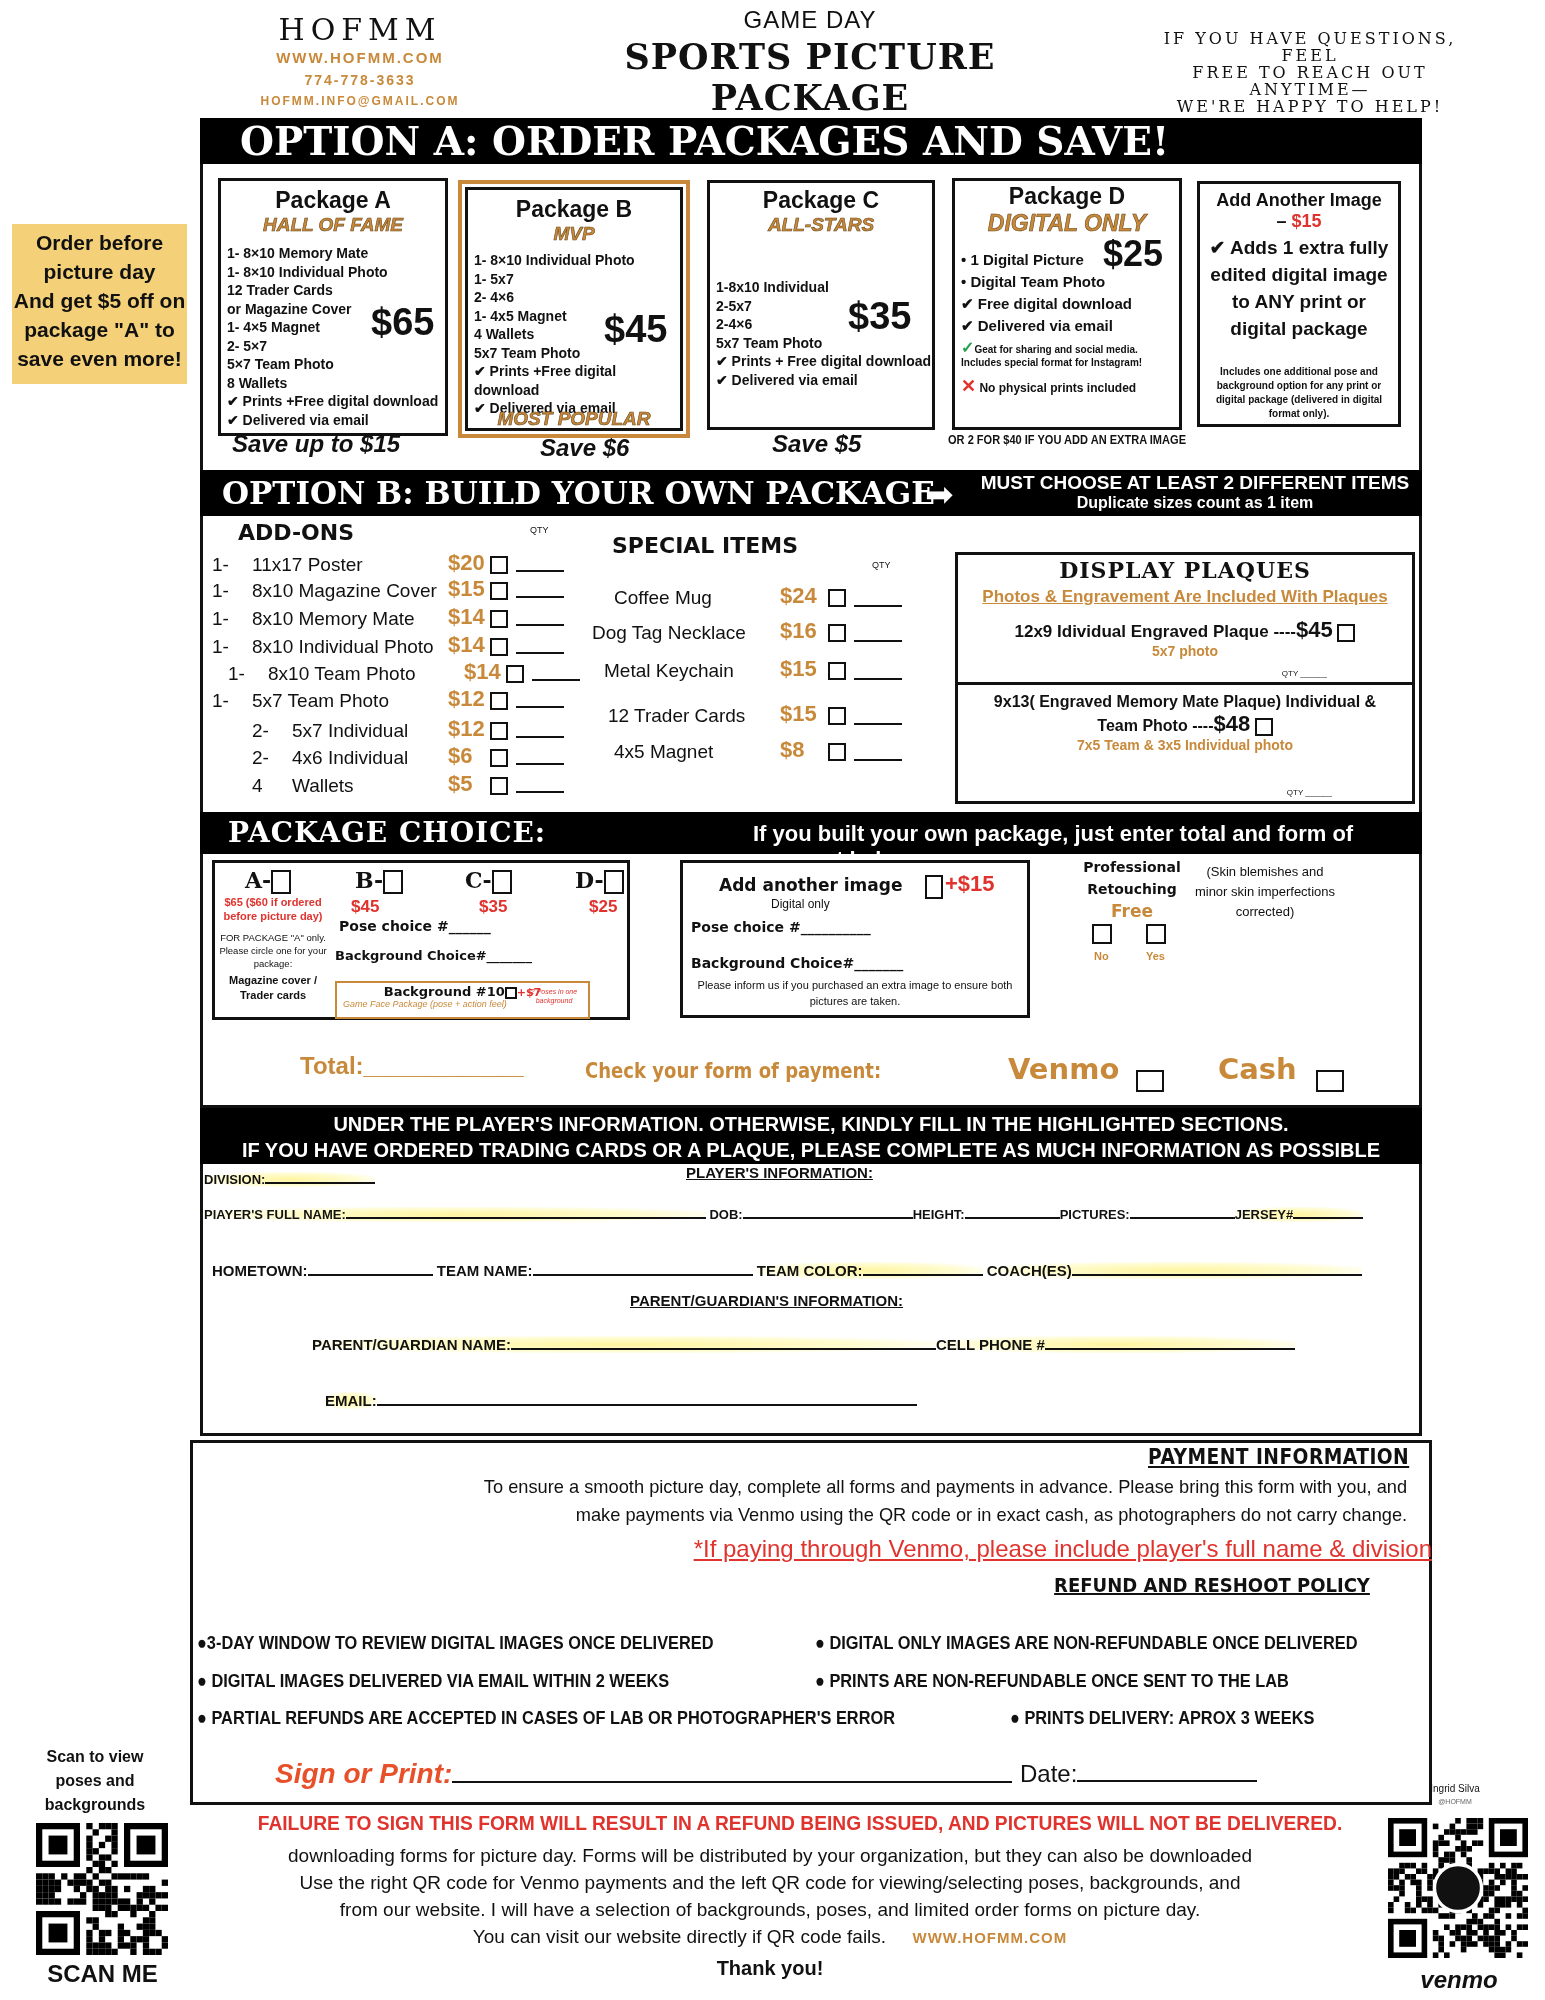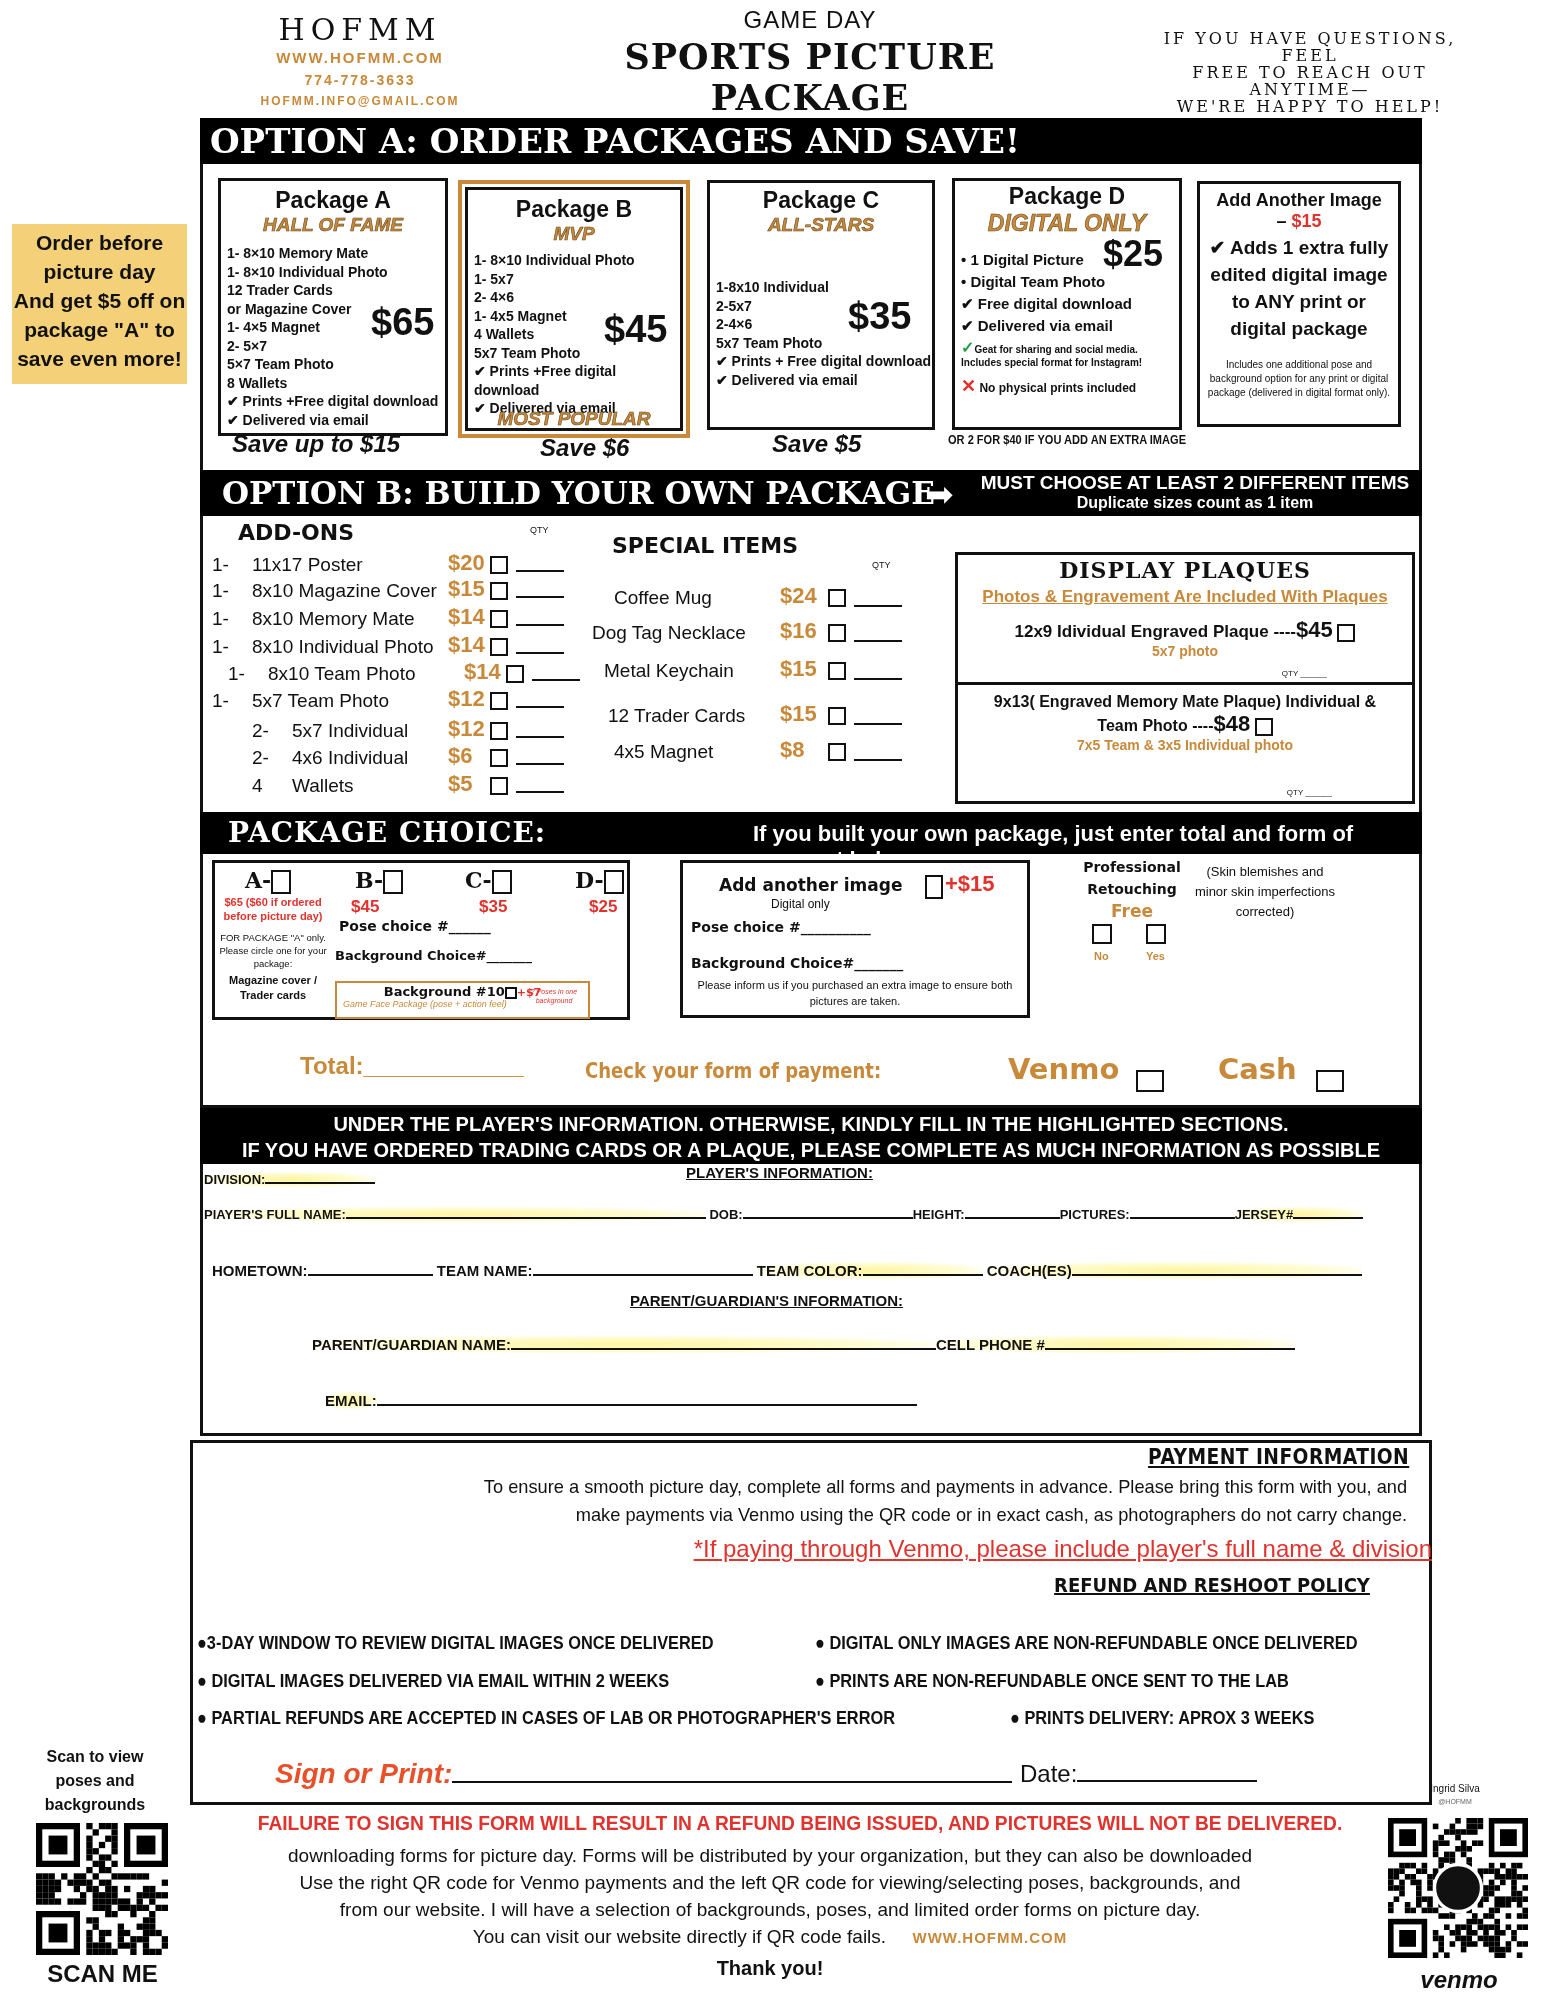--- a/index.html
+++ b/index.html
@@ -18,21 +18,21 @@
 #logo .l{font-weight:700;letter-spacing:2px}
 #title{left:520px;top:6px;width:580px;text-align:center}
 #title .gd{font-size:24px;letter-spacing:1px}
 #title .sp{font-family:"DejaVu Serif",serif;font-weight:900;font-size:35px;letter-spacing:1px;margin-top:2px}
 #title .free{font-size:18px;margin-top:4px;color:#444;font-weight:700}
 #title .free .ve{color:#111;font-weight:700;font-size:17px}
 #dlicon{display:inline-block;width:26px;height:26px;border-radius:50%;background:#888;color:#fff;font-size:16px;line-height:26px;text-align:center;vertical-align:middle;margin-right:4px}
 #qtop{left:1140px;top:30px;width:340px;text-align:center;font-family:"DejaVu Serif",serif;font-size:16px;letter-spacing:3px;line-height:17px}
 
 #frame{left:200px;top:118px;width:1222px;height:990px;border:3px solid #111;border-top:none}
-#bandA{left:200px;top:118px;width:1222px;height:46px;font-size:34px;padding-left:10px;line-height:46px}
+#bandA{left:200px;top:118px;width:1222px;height:46px;font-size:39px;padding-left:40px;line-height:46px}
 #promo{left:12px;top:224px;width:175px;height:160px;background:#f4d078;text-align:center;font-weight:700;font-size:21px;line-height:29px;padding-top:4px;font-family:"Liberation Sans",sans-serif}
 .pkg{top:178px;height:258px}
 .pkg .pt{font-size:23px;text-align:center;font-weight:600}
 .pkg .ps{text-align:center;font-size:19px;font-weight:900;font-style:italic;color:#c8893a;-webkit-text-stroke:.6px #6a4a1f}
 .pkg ul{list-style:none;font-size:14px;font-weight:600;line-height:18.5px;padding-left:6px}
 .pkg .price{position:absolute;font-size:38px;font-weight:700}
 .save{font-size:24px;font-style:italic;font-weight:700}
 
 #bandB{left:200px;top:470px;width:1222px;height:46px}
 #bandB .t{position:absolute;left:22px;top:0;font-size:31px;line-height:46px}
@@ -162,21 +162,21 @@
   <div class="price" style="left:148px;top:52px;font-size:36px">$25</div>
   <div style="font-size:10px;font-weight:600;padding:4px 6px 0 6px;line-height:13px"><span style="color:#22a04a;font-size:16px;font-weight:900">✓</span><span>Geat for sharing and social media. Includes special format for Instagram!</span></div>
   <div style="font-size:12px;font-weight:600;padding:6px 6px 0 6px"><span class="red" style="font-size:18px">✕</span> <span>No physical prints included</span></div>
 </div>
 <div class="abs" style="left:948px;top:432px;font-size:13px;font-weight:700;transform:scaleX(.85);transform-origin:left">OR 2 FOR $40 IF YOU ADD AN EXTRA IMAGE</div>
 
 <div class="abs box" style="left:1197px;top:181px;width:204px;height:246px;text-align:center;padding:6px 4px">
   <div style="font-size:18px;font-weight:600">Add Another Image</div>
   <div style="font-size:18px;font-weight:600"><span>– </span><span class="red" style="font-weight:700">$15</span></div>
   <div style="font-size:19px;font-weight:600;line-height:27px;margin-top:2px">✔ Adds 1 extra fully edited digital image to ANY print or digital package</div>
-  <div style="font-size:10px;font-weight:400;line-height:14px;margin-top:16px">Includes one additional pose and background option for any print or digital package (delivered in digital format only).</div>
+  <div style="font-size:10px;font-weight:700;line-height:14px;margin-top:23px">Includes one additional pose and background option for any print or digital package (delivered in digital format only).</div>
 </div>
 
 <div id="bandB" class="abs band">
   <span class="t slab">OPTION B: BUILD YOUR OWN PACKAGE</span>
   <span class="arrow">➡</span>
   <div class="must">
       <div>MUST CHOOSE AT LEAST 2 DIFFERENT ITEMS</div>
       <div class="s">Duplicate sizes count as 1 item</div>
     </div>
 </div>

